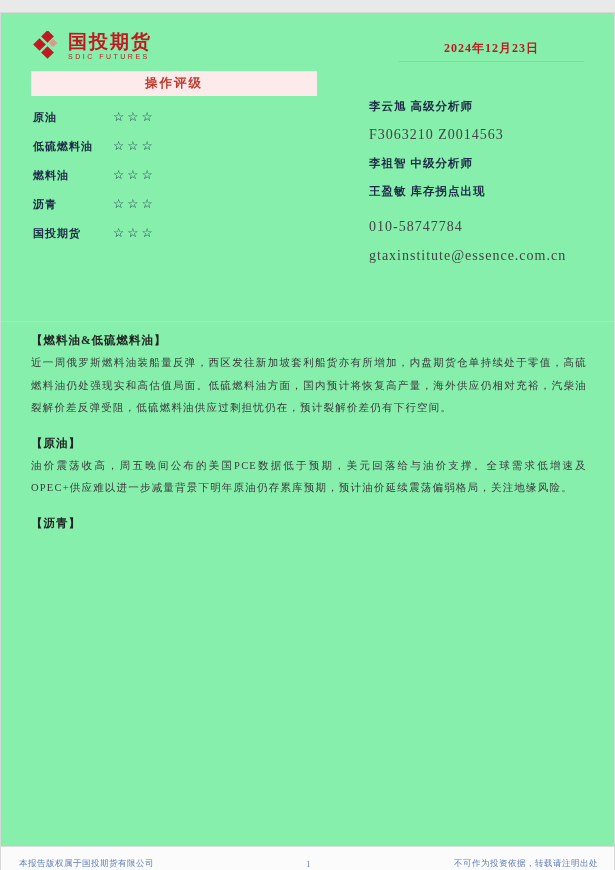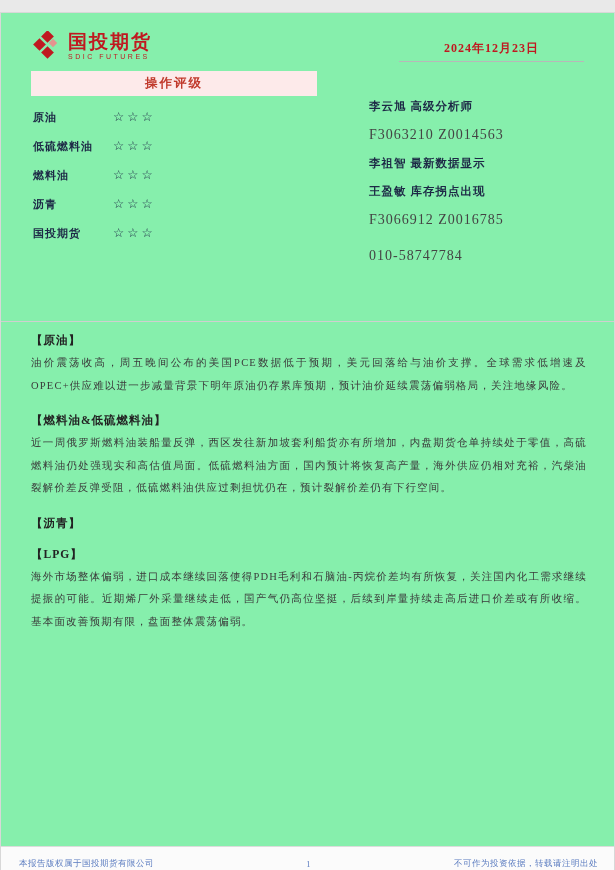--- a/index.html
+++ b/index.html
@@ -112,45 +112,41 @@
       </div>
       <div class="rating-row">
         <span class="rating-label">国投期货</span>
         <span class="rating-stars">☆☆☆</span>
       </div>
     </div>
 
     <div class="analysts">
       <div class="an-line an-name">李云旭 高级分析师</div>
       <div class="an-line an-code">F3063210 Z0014563</div>
-      <div class="an-line an-name">李祖智 最新数据显示</div>
+      <div class="an-line an-name">李祖智 中级分析师</div>
       <div class="an-line an-name">王盈敏 库存拐点出现</div>
-      <div class="an-line an-code">F3066912 Z0016785</div>
       <div class="an-line an-code an-gap">010-58747784</div>
+      <div class="an-line an-code">gtaxinstitute@essence.com.cn</div>
     </div>
 
   </div>
 
   <div class="top-divider"></div>
 
   <div class="content">
     <div class="section">
+      <div class="section-heading">【燃料油&amp;低硫燃料油】</div>
+      <div class="section-body">近一周俄罗斯燃料油装船量反弹，西区发往新加坡套利船货亦有所增加，内盘期货仓单持续处于零值，高硫燃料油仍处强现实和高估值局面。低硫燃料油方面，国内预计将恢复高产量，海外供应仍相对充裕，汽柴油裂解价差反弹受阻，低硫燃料油供应过剩担忧仍在，预计裂解价差仍有下行空间。</div>
+    </div>
+    <div class="section">
       <div class="section-heading">【原油】</div>
       <div class="section-body">油价震荡收高，周五晚间公布的美国PCE数据低于预期，美元回落给与油价支撑。全球需求低增速及OPEC+供应难以进一步减量背景下明年原油仍存累库预期，预计油价延续震荡偏弱格局，关注地缘风险。</div>
     </div>
     <div class="section">
-      <div class="section-heading">【燃料油&amp;低硫燃料油】</div>
-      <div class="section-body">近一周俄罗斯燃料油装船量反弹，西区发往新加坡套利船货亦有所增加，内盘期货仓单持续处于零值，高硫燃料油仍处强现实和高估值局面。低硫燃料油方面，国内预计将恢复高产量，海外供应仍相对充裕，汽柴油裂解价差反弹受阻，低硫燃料油供应过剩担忧仍在，预计裂解价差仍有下行空间。</div>
-    </div>
-    <div class="section">
       <div class="section-heading">【沥青】</div>
-    </div>
-    <div class="section">
-      <div class="section-heading">【LPG】</div>
-      <div class="section-body">海外市场整体偏弱，进口成本继续回落使得PDH毛利和石脑油-丙烷价差均有所恢复，关注国内化工需求继续提振的可能。近期烯厂外采量继续走低，国产气仍高位坚挺，后续到岸量持续走高后进口价差或有所收缩。基本面改善预期有限，盘面整体震荡偏弱。</div>
     </div>
   </div>
 
   <div class="footer">
     <span>本报告版权属于国投期货有限公司</span>
     <span class="page-num">1</span>
     <span>不可作为投资依据，转载请注明出处</span>
   </div>
 
 </div>

